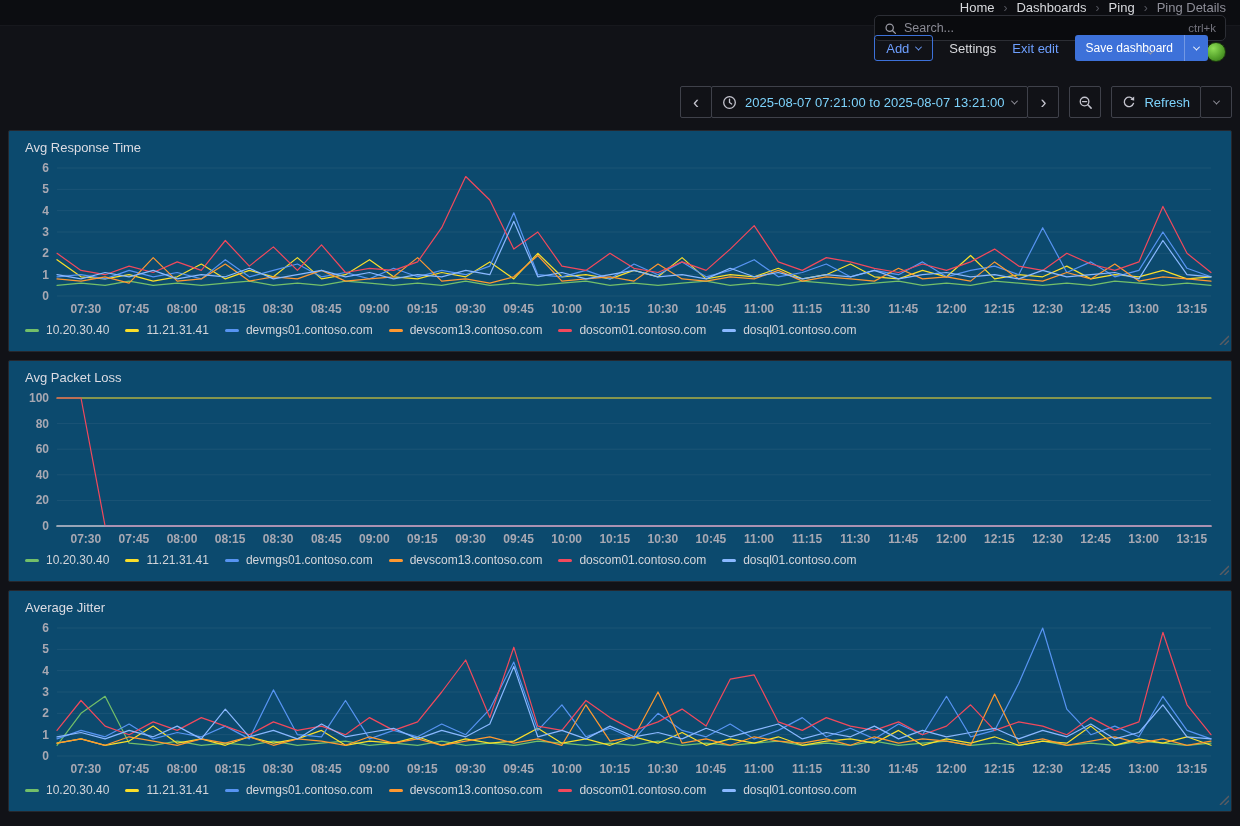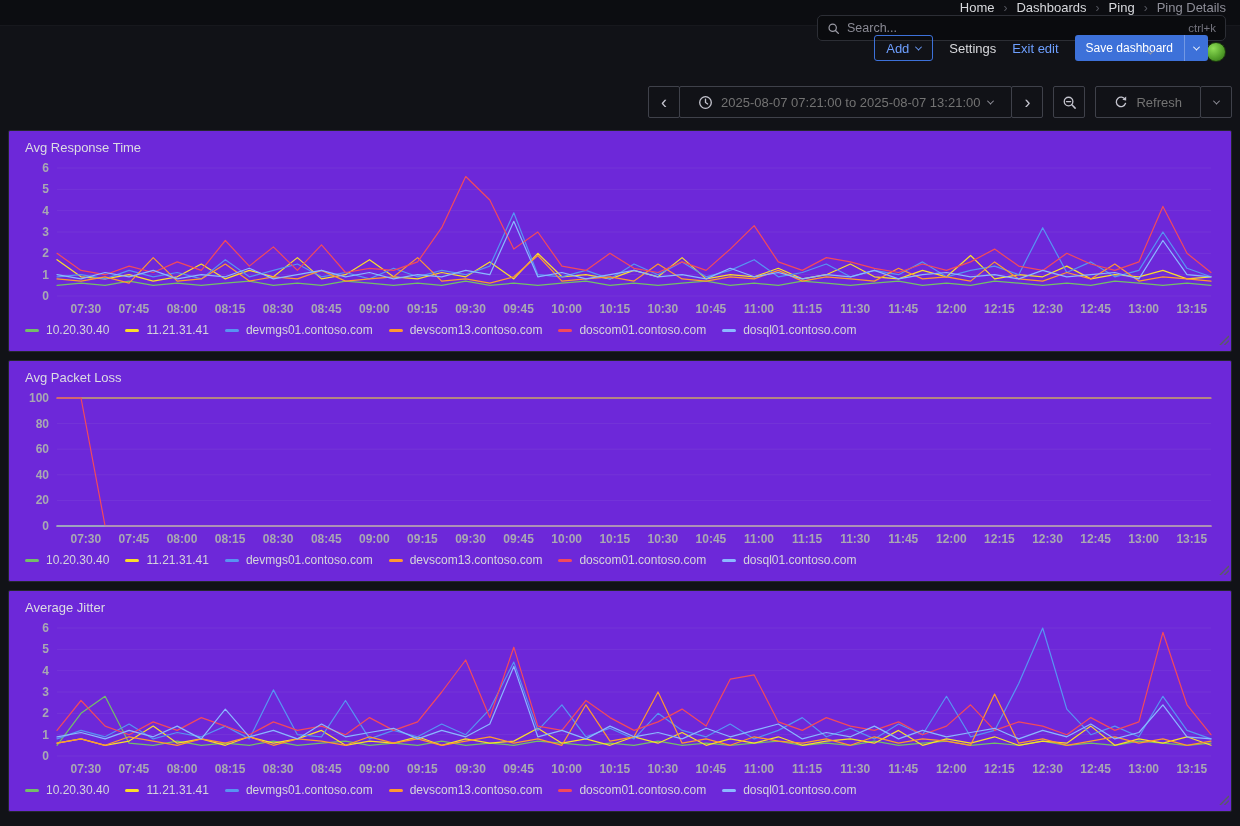--- a/index.html
+++ b/index.html
@@ -19,21 +19,21 @@
     border-bottom:1px solid #17181d;
     flex-direction:column;
   }
   .crumbs { display:flex; align-items:center; gap:9px; font-size:13px; }
   .crumb { color:#d8d9dd; cursor:pointer; white-space:nowrap; }
   .crumb.current { color:#8e8e98; }
   .crumb-sep { color:#54555e; font-size:12px; }
   .searchbox {
     margin-left:auto;
     display:flex; align-items:center; gap:7px;
-    width:409px; height:21px;
+    width:352px; height:21px;
     background:#0a0b0e;
     border:1px solid #2c2e35; border-radius:5px;
     padding:12px 9px;
   }
   .searchbox input {
     flex:1; background:transparent; border:none; outline:none;
     color:#ccccdc; font-size:12.5px; font-family:inherit;
   }
   .searchbox input::placeholder { color:#8a8a94; }
   .kbd-hint { color:#73737d; font-size:11.5px; white-space:nowrap; }
@@ -84,33 +84,33 @@
   }
   
   .timebar {
     display:flex; align-items:center; justify-content:flex-end;
     gap:10px; height:32px; margin:16px 8px 12px 8px;
   }
   .tgroup { display:flex; }
   .tgroup .tbtn + .tbtn { margin-left:-1px; }
   .tbtn {
     display:flex; align-items:center; gap:8px;
-    height:32px; padding:0 18px;
+    height:32px; padding:0 10px;
     border:1px solid #3f414a; border-radius:2px;
-    background:transparent; color:#737373; font-size:13px; cursor:pointer;
+    background:transparent; color:#7dd3fc; font-size:13px; cursor:pointer;
     white-space:nowrap;
   }
   .tbtn.square { width:32px; justify-content:center; padding:0; font-size:18px; color:#c4c4ce; }
   .tbtn svg { flex:none; }
   
   .dash { padding:0 8px; display:flex; flex-direction:column; gap:8px; }
   .panel {
     position:relative;
     height:222px;
-    background:#6d28d9;
+    background:#0c4a6e;
     border:1px solid #25272e; border-radius:2px;
     padding:6px 14px 2px 14px;
   }
   .panel-title {
     font-size:13px; font-weight:500; color:#dcdce3;
     padding:3px 2px 5px 2px; cursor:pointer; display:inline-block;
   }
   .chart-host { width:1192px; height:158px; }
   .legend {
     display:flex; align-items:center; gap:16px;

